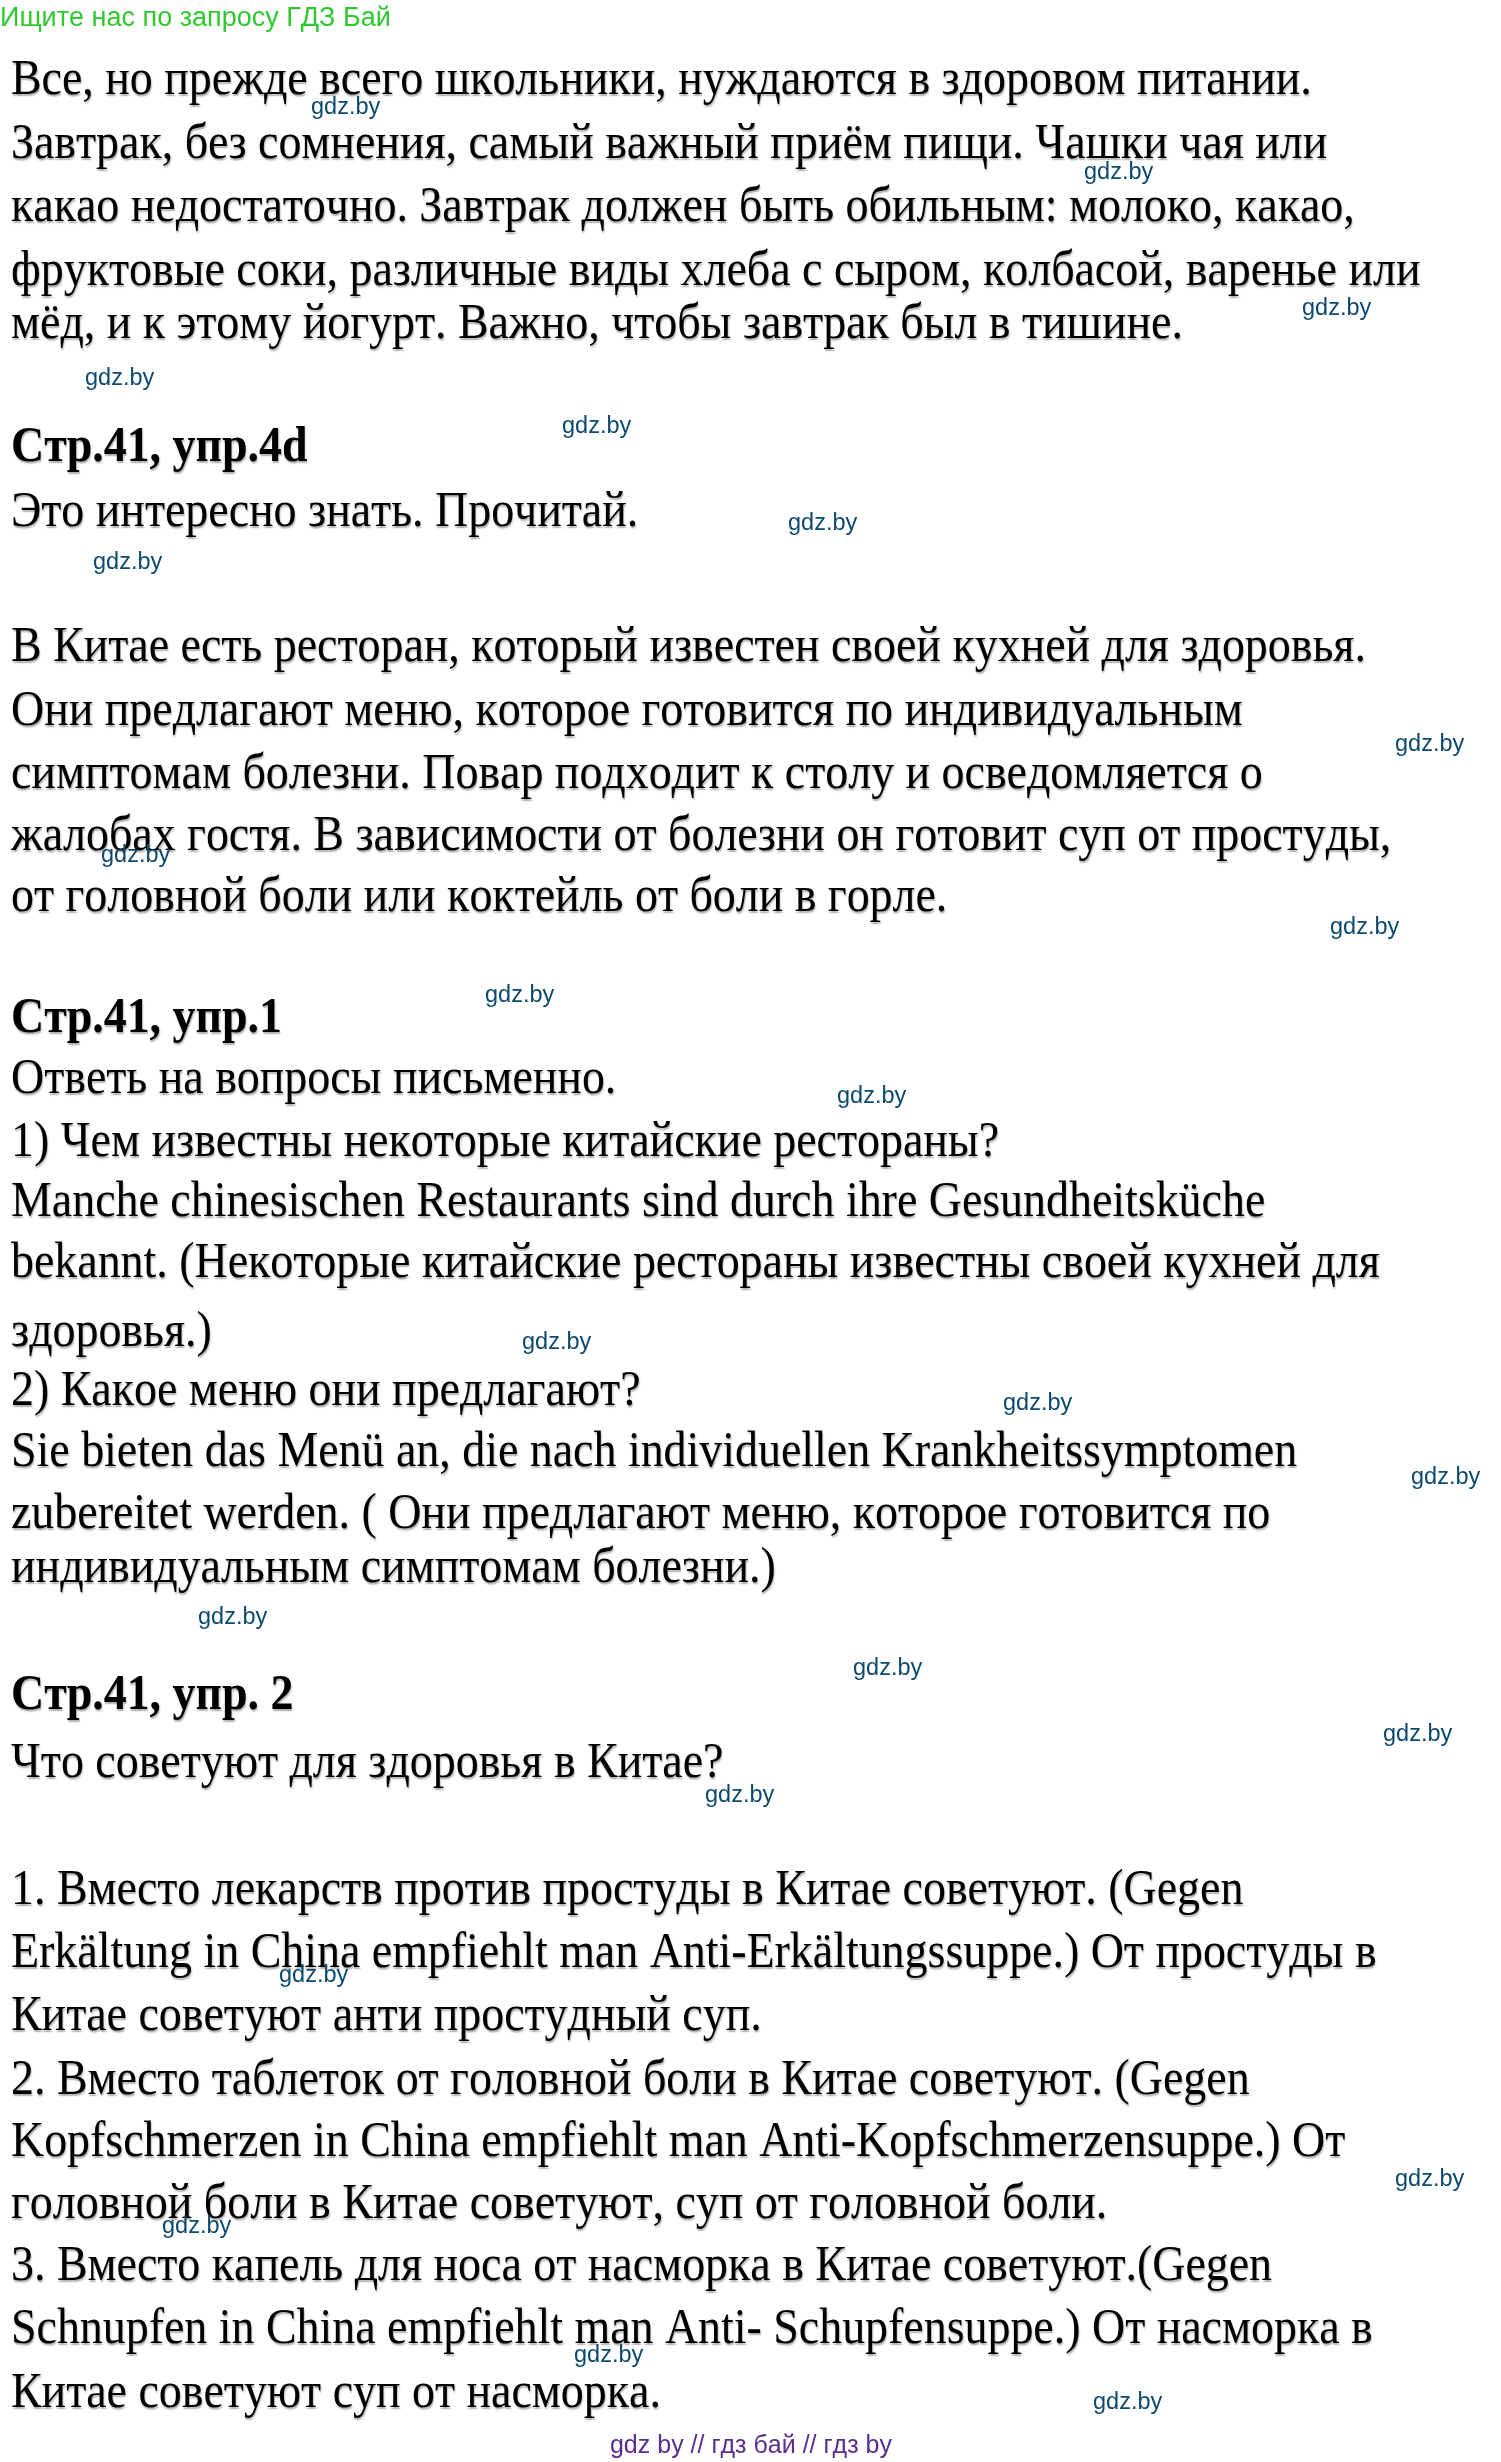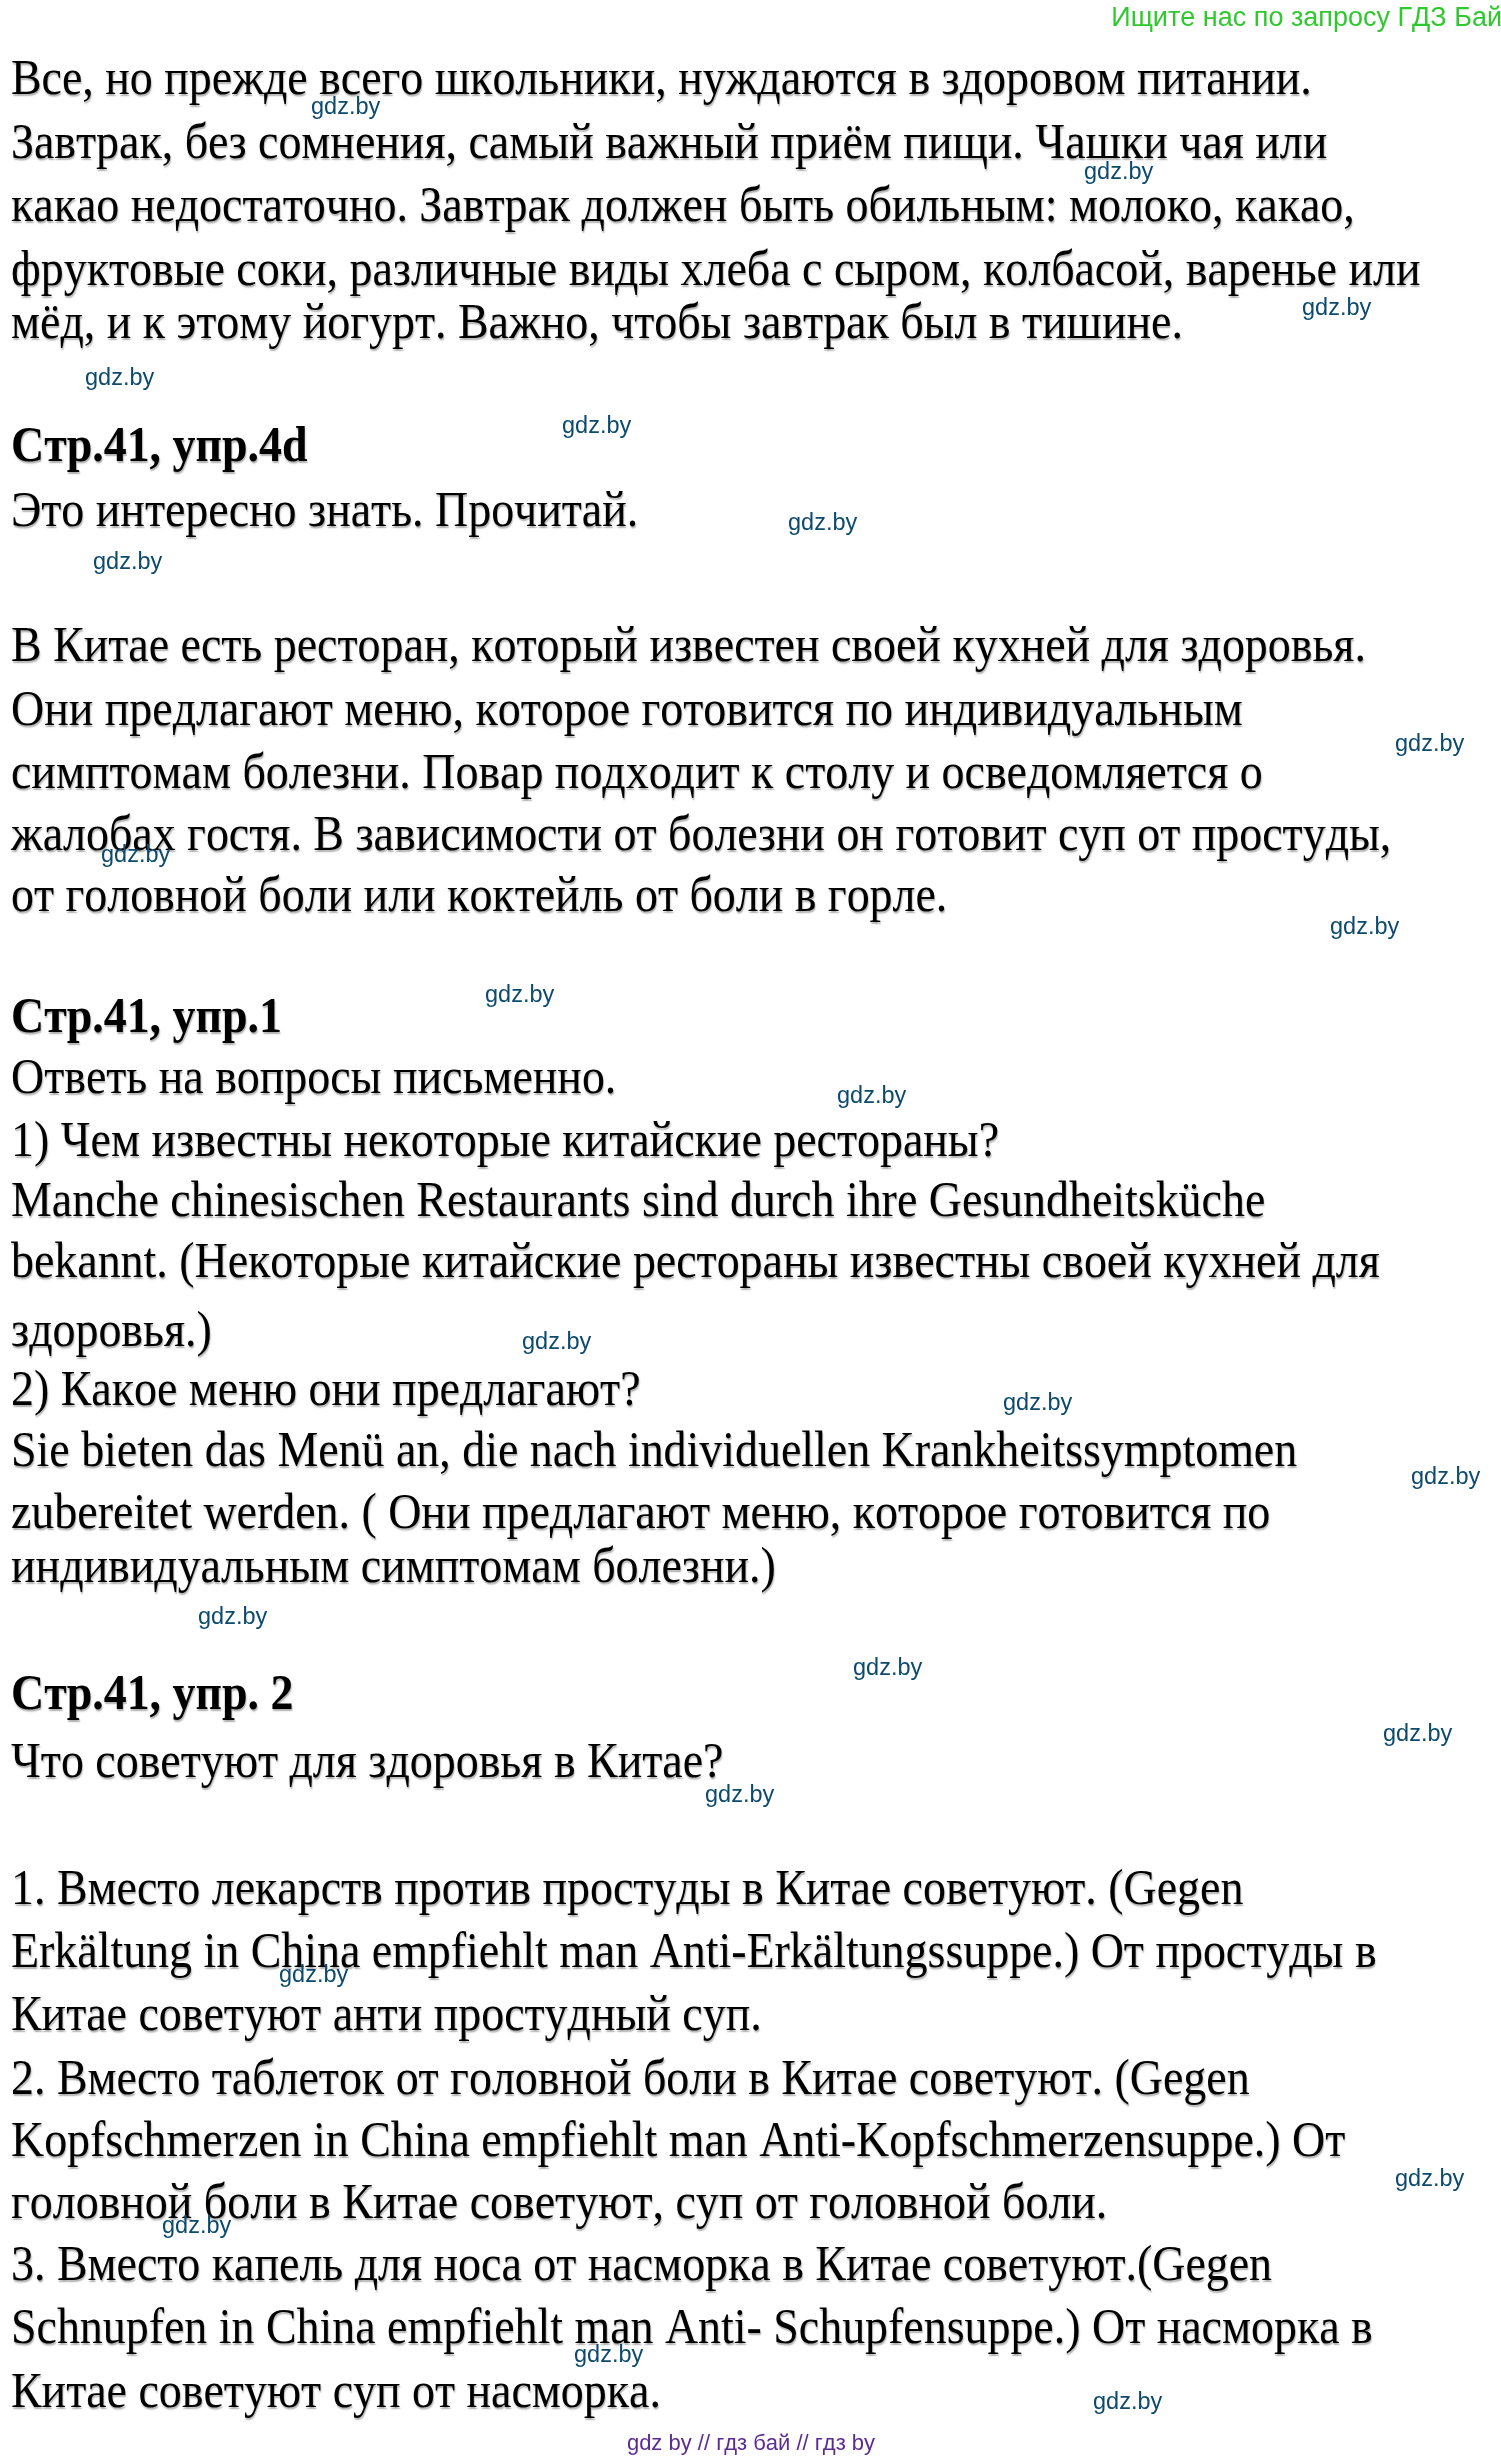--- a/index.html
+++ b/index.html
@@ -7,21 +7,21 @@
   .page {
     position:relative;
     width:1502px; height:2462px;
     margin:0 auto;
     background:var(--paper,#ffffff);
     overflow:hidden;
     font-kerning:none;
   }
   .promo {
     position:absolute; top:3.2px; left:0; width:100%;
-    text-align:right;
+    text-align:left;
     font-family:"Liberation Sans","DejaVu Sans",sans-serif;
     font-size:27px; line-height:1.1;
     color:var(--promo_green,#2fc92f);
     white-space:nowrap;
   }
   .line {
     position:absolute; left:11.3px;
     font-family:"Liberation Serif","DejaVu Serif",serif;
     font-size:51px; line-height:1;
     color:var(--ink,#000000);
@@ -34,21 +34,21 @@
     position:absolute;
     font-family:"Liberation Sans","DejaVu Sans",sans-serif;
     font-size:23.5px; line-height:1;
     color:#0c4a6e;
     white-space:nowrap;
   }
   .footer {
     position:absolute; top:2431px; left:0; width:100%;
     text-align:center;
     font-family:"Liberation Sans","DejaVu Sans",sans-serif;
-    font-size:22px; line-height:1.1;
+    font-size:25px; line-height:1.1;
     color:var(--footer_purple,#5b2d90);
     white-space:nowrap;
   }
 </style>
 </head>
 <body>
 
 <div class="page">
 
   <div class="promo">Ищите нас по запросу ГДЗ Бай</div>

